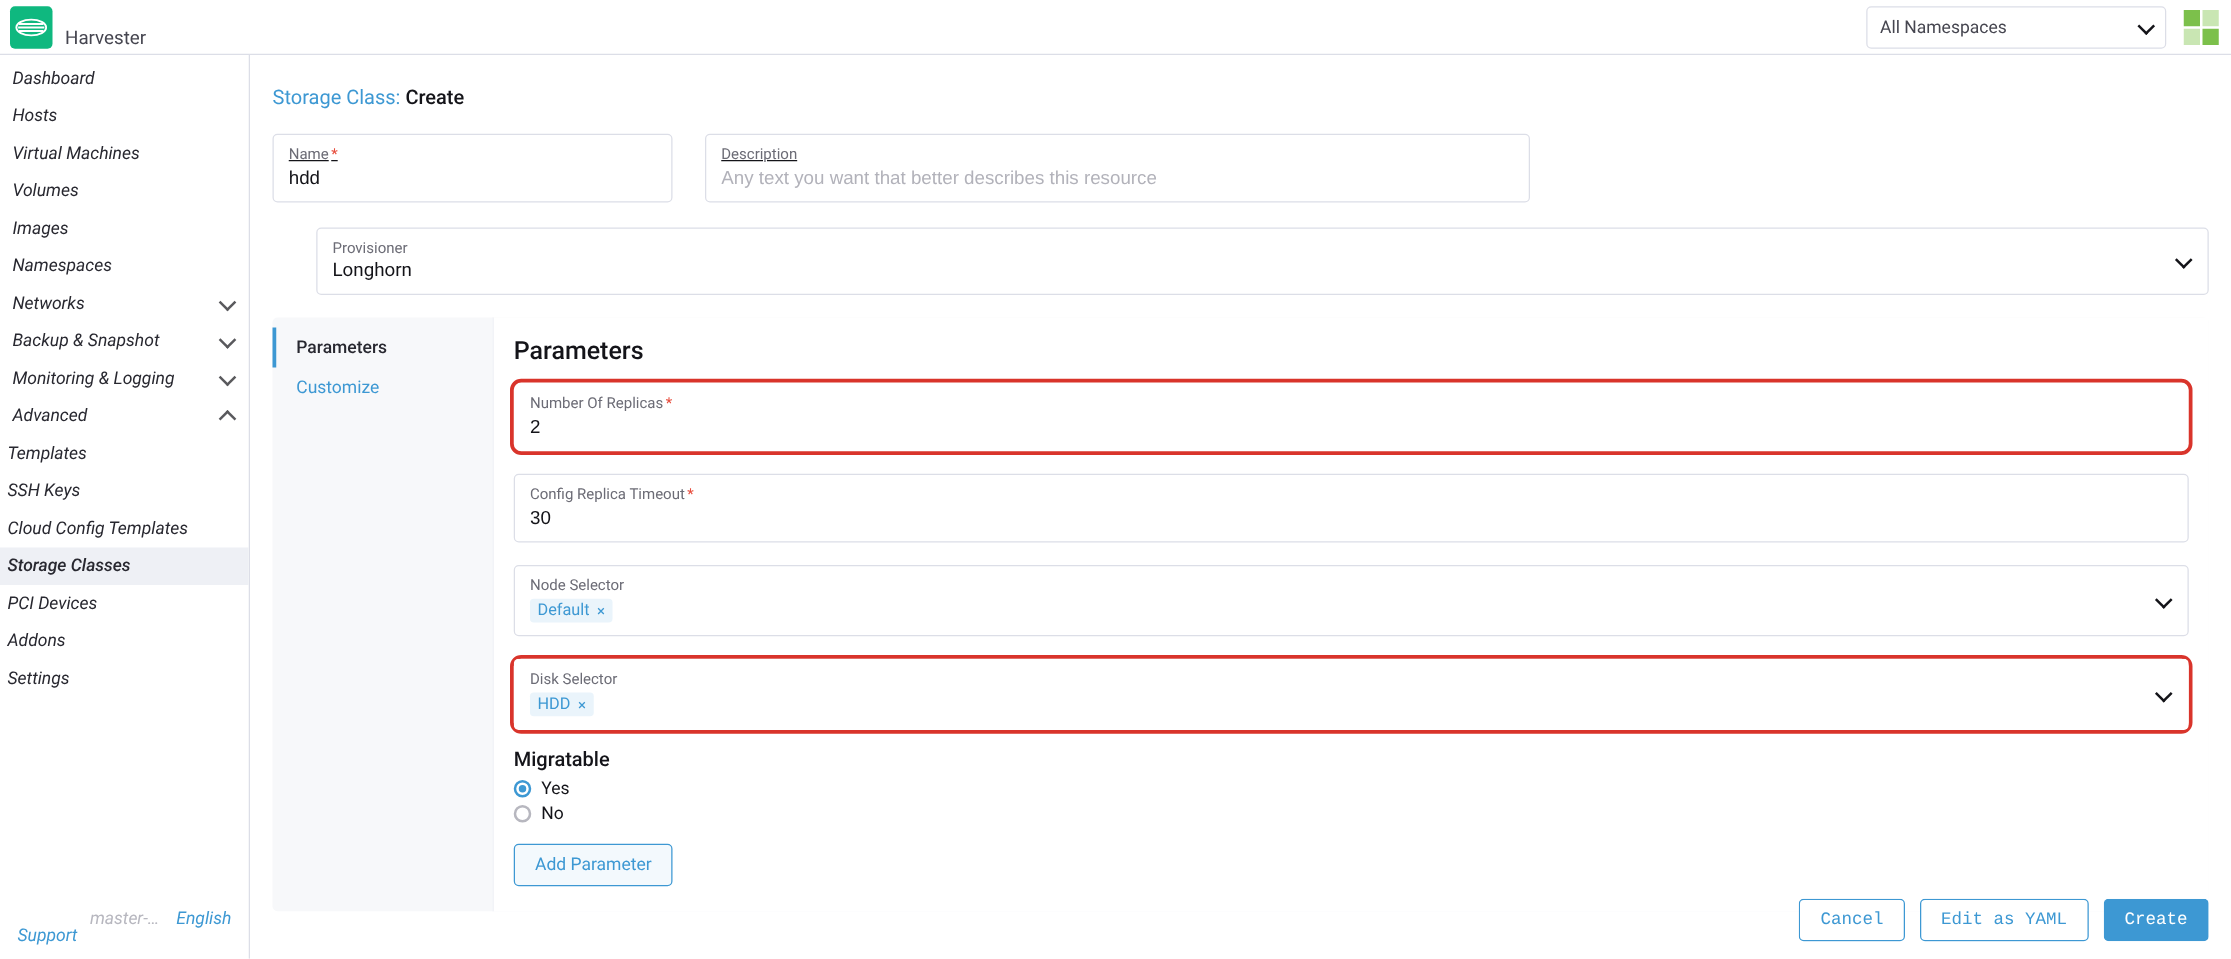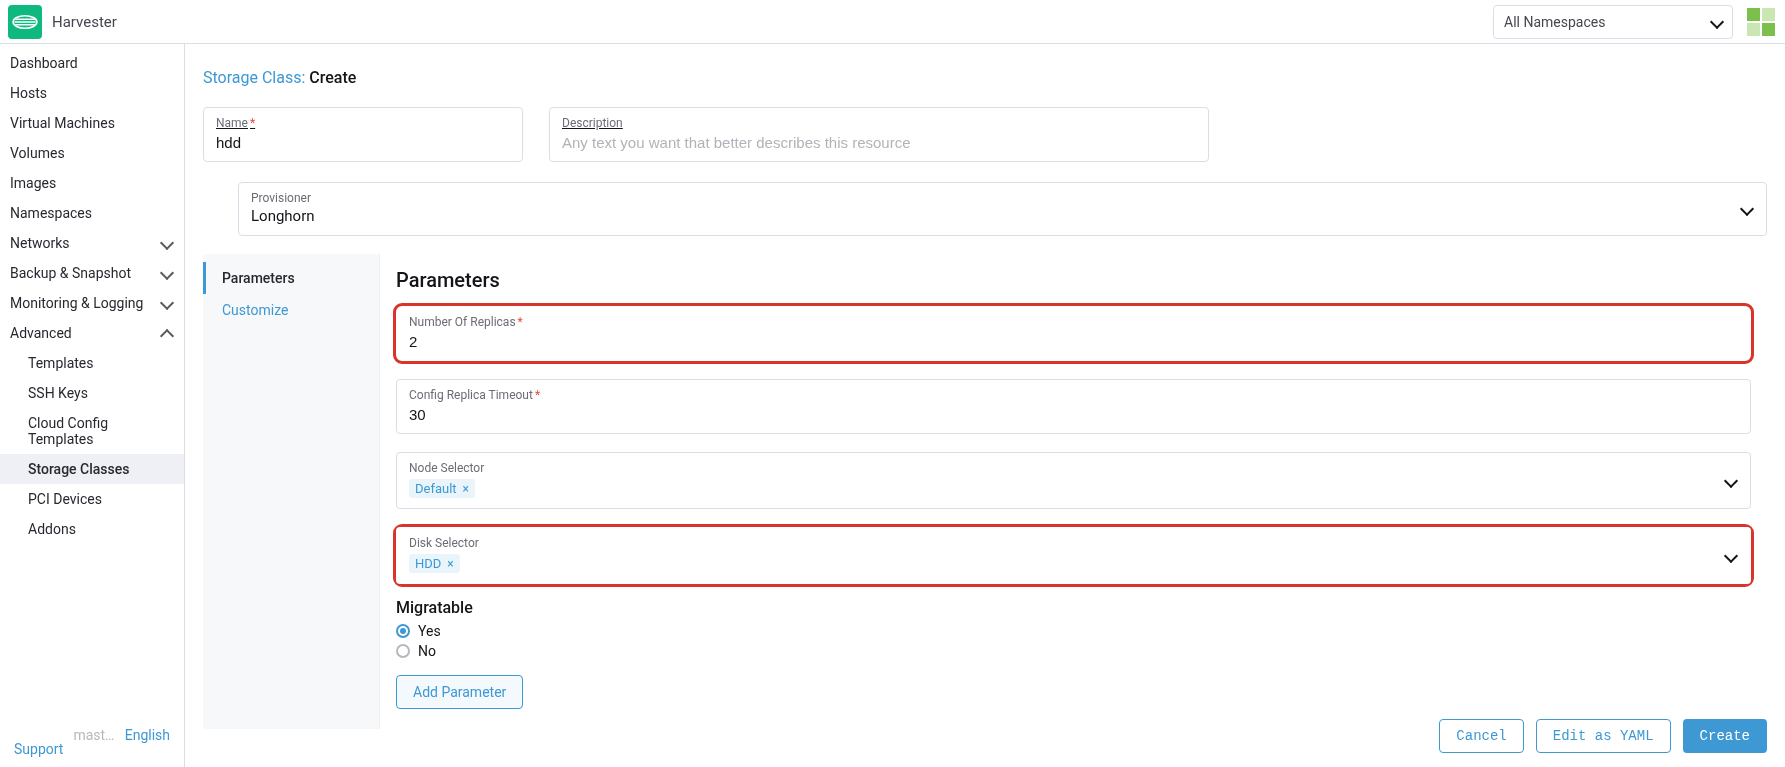--- a/index.html
+++ b/index.html
@@ -28,21 +28,21 @@
 
   
   .topbar {
     height: 44px;
     display: flex;
     align-items: center;
     justify-content: space-between;
     padding: 0 10px 0 8px;
     border-bottom: 1px solid var(--border);
   }
-  .brand { display: flex; align-items: center; gap: 10px; }
+  .brand { display: flex; align-items: flex-end; gap: 10px; }
   .logo {
     width: 34px; height: 34px; border-radius: 4px;
     background: #0fb87f;
     display: flex; align-items: center; justify-content: center;
   }
   .logo svg { width: 28px; height: 18px; }
   .brand-name { font-size: 15px; color: #464650; }
 
   .top-right { display: flex; align-items: center; gap: 14px; }
   .ns-select {
@@ -56,30 +56,31 @@
     width: 28px; height: 28px; display: grid; grid-template-columns: 1fr 1fr; grid-template-rows: 1fr 1fr; gap: 2px;
   }
   .avatar span:nth-child(1){background:#7cc04b;}
   .avatar span:nth-child(2){background:#c9e6b3;}
   .avatar span:nth-child(3){background:#c9e6b3;}
   .avatar span:nth-child(4){background:#7cc04b;}
 
   
   .shell { display: flex; height: calc(100% - 44px); }
   .sidebar {
-    width: 185px; border-right: 1px solid var(--border);
+    width: 200px; border-right: 1px solid var(--border);
     display: flex; flex-direction: column; justify-content: space-between;
     overflow-y: auto;
+    font-style: italic;
   }
   .nav { padding-top: 4px; }
   .nav-item {
     display: flex; align-items: center; justify-content: space-between;
     padding: 7px 12px 7px 10px; font-size: 14px; color: #282830; cursor: pointer;
   }
-  .nav-item.child { padding-left: 28px; }
+  .nav-item.child { padding-left: 6px; }
   .nav-item.active { background: var(--side-active); font-weight: 500; }
 
   .sidebar-footer {
     display: flex; align-items: center; gap: 10px;
     padding: 10px 14px; font-size: 14px;
   }
   .sidebar-footer .support { color: var(--link); cursor: pointer; margin-top: 29px; }
   .sidebar-footer .ver { color: #b7b7bf; flex: 1; white-space: nowrap; overflow: hidden; text-overflow: ellipsis; }
   .sidebar-footer .lang { color: var(--link); cursor: pointer; }
 
@@ -235,20 +236,23 @@
           <span>Cloud Config Templates</span>
         </div>
         <div class="nav-item child active">
           <span>Storage Classes</span>
         </div>
         <div class="nav-item child">
           <span>PCI Devices</span>
         </div>
         <div class="nav-item child">
           <span>Addons</span>
+        </div>
+        <div class="nav-item child">
+          <span>Settings</span>
         </div>
       </nav>
     <div class="sidebar-footer">
       <span class="support">Support</span>
       <span class="ver">master-f…</span>
       <span class="lang">English</span>
     </div>
   </aside>
 
   <main class="main">

